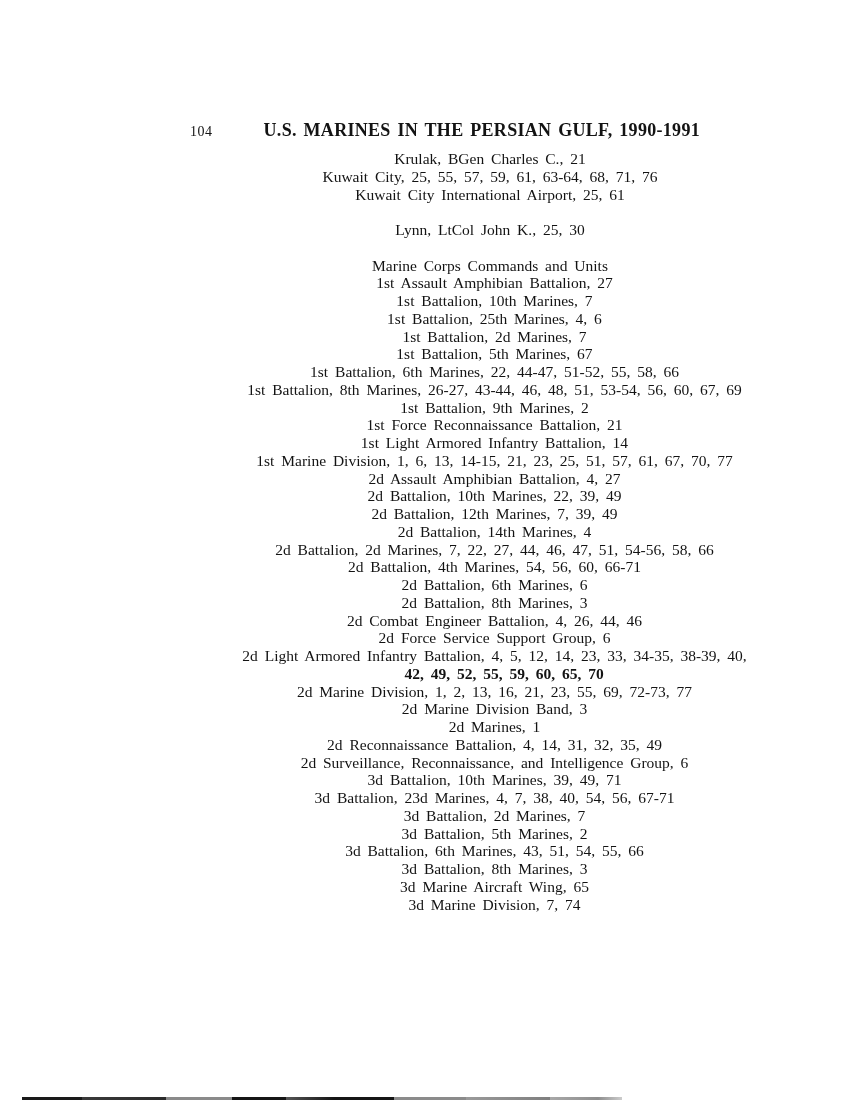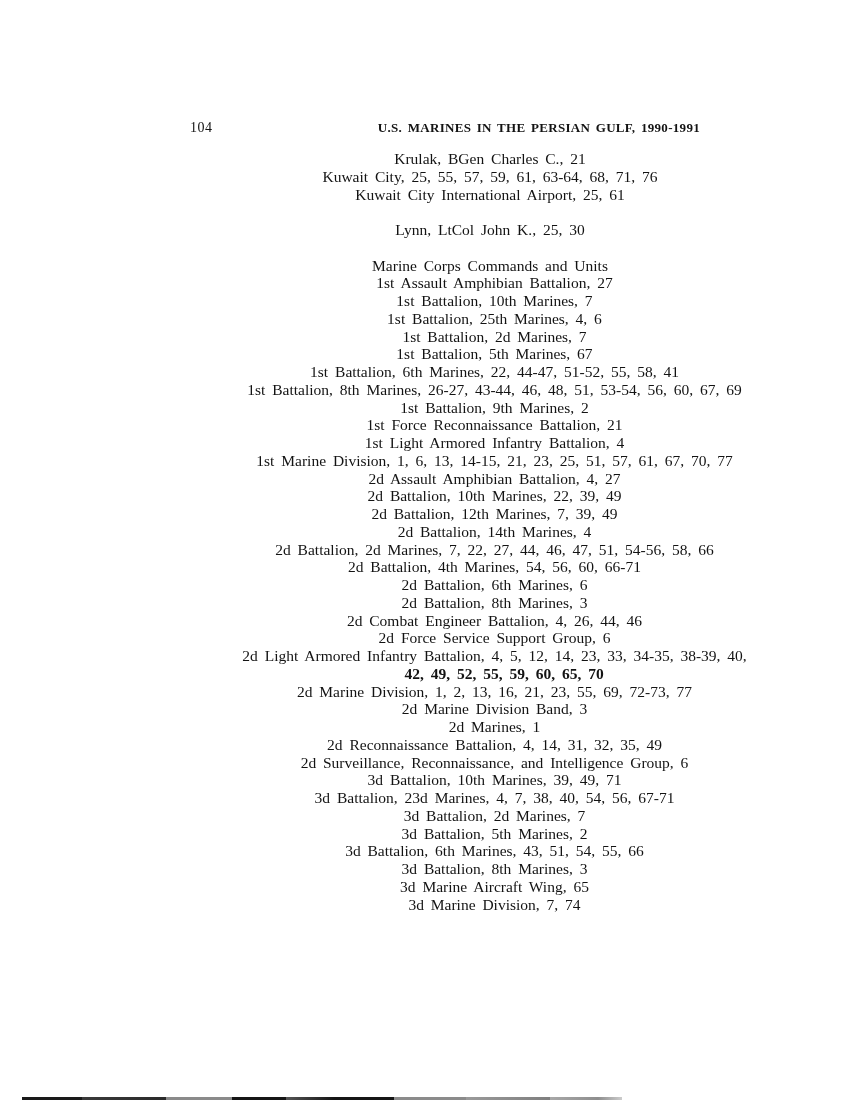--- a/index.html
+++ b/index.html
@@ -22,21 +22,21 @@
     width: 510px;
     display: flex;
     justify-content: space-between;
     align-items: baseline;
   }
   .page-number {
     font-size: 14px;
     letter-spacing: 0.5px;
   }
   .running-title {
-    font-size: 13px;
+    font-size: 18px;
     font-weight: bold;
     letter-spacing: 0.3px;
     word-spacing: 2px;
   }
   .index-body {
     position: absolute;
     left: 190px;
     top: 150px;
     width: 600px;
     text-align: center;
@@ -84,25 +84,25 @@
     <div class="line indent-0">Kuwait City International Airport, 25, 61</div>
     <div class="line indent-0 blank">&nbsp;</div>
     <div class="line indent-0">Lynn, LtCol John K., 25, 30</div>
     <div class="line indent-0 blank">&nbsp;</div>
     <div class="line indent-0">Marine Corps Commands and Units</div>
     <div class="line indent-1">1st Assault Amphibian Battalion, 27</div>
     <div class="line indent-1">1st Battalion, 10th Marines, 7</div>
     <div class="line indent-1">1st Battalion, 25th Marines, 4, 6</div>
     <div class="line indent-1">1st Battalion, 2d Marines, 7</div>
     <div class="line indent-1">1st Battalion, 5th Marines, 67</div>
-    <div class="line indent-1">1st Battalion, 6th Marines, 22, 44-47, 51-52, 55, 58, 41</div>
+    <div class="line indent-1">1st Battalion, 6th Marines, 22, 44-47, 51-52, 55, 58, 66</div>
     <div class="line indent-1">1st Battalion, 8th Marines, 26-27, 43-44, 46, 48, 51, 53-54, 56, 60, 67, 69</div>
     <div class="line indent-1">1st Battalion, 9th Marines, 2</div>
     <div class="line indent-1">1st Force Reconnaissance Battalion, 21</div>
-    <div class="line indent-1">1st Light Armored Infantry Battalion, 4</div>
+    <div class="line indent-1">1st Light Armored Infantry Battalion, 14</div>
     <div class="line indent-1">1st Marine Division, 1, 6, 13, 14-15, 21, 23, 25, 51, 57, 61, 67, 70, 77</div>
     <div class="line indent-1">2d Assault Amphibian Battalion, 4, 27</div>
     <div class="line indent-1">2d Battalion, 10th Marines, 22, 39, 49</div>
     <div class="line indent-1">2d Battalion, 12th Marines, 7, 39, 49</div>
     <div class="line indent-1">2d Battalion, 14th Marines, 4</div>
     <div class="line indent-1">2d Battalion, 2d Marines, 7, 22, 27, 44, 46, 47, 51, 54-56, 58, 66</div>
     <div class="line indent-1">2d Battalion, 4th Marines, 54, 56, 60, 66-71</div>
     <div class="line indent-1">2d Battalion, 6th Marines, 6</div>
     <div class="line indent-1">2d Battalion, 8th Marines, 3</div>
     <div class="line indent-1">2d Combat Engineer Battalion, 4, 26, 44, 46</div>

